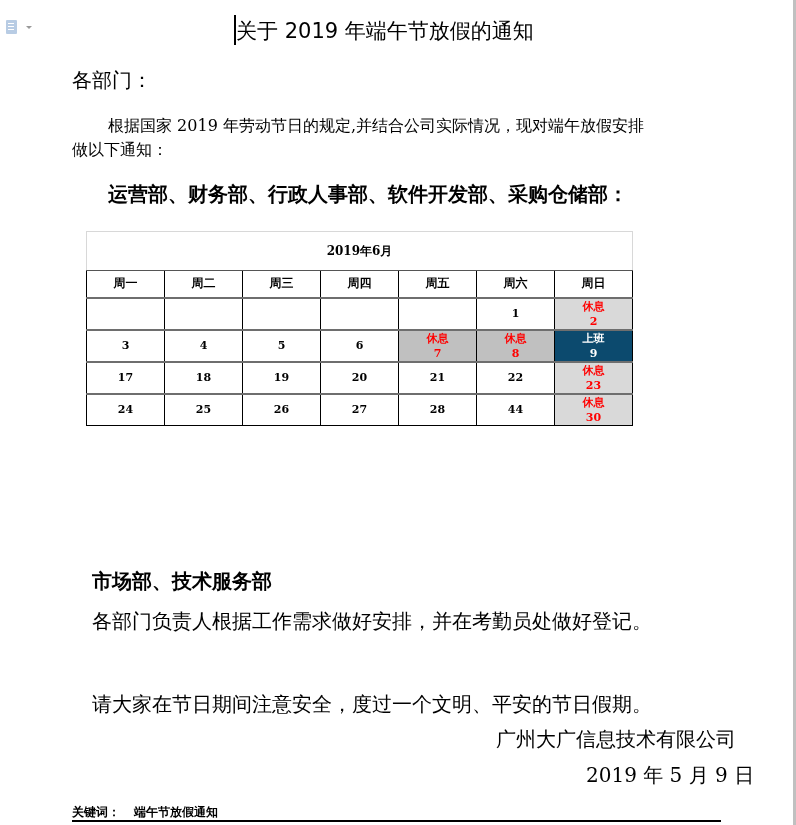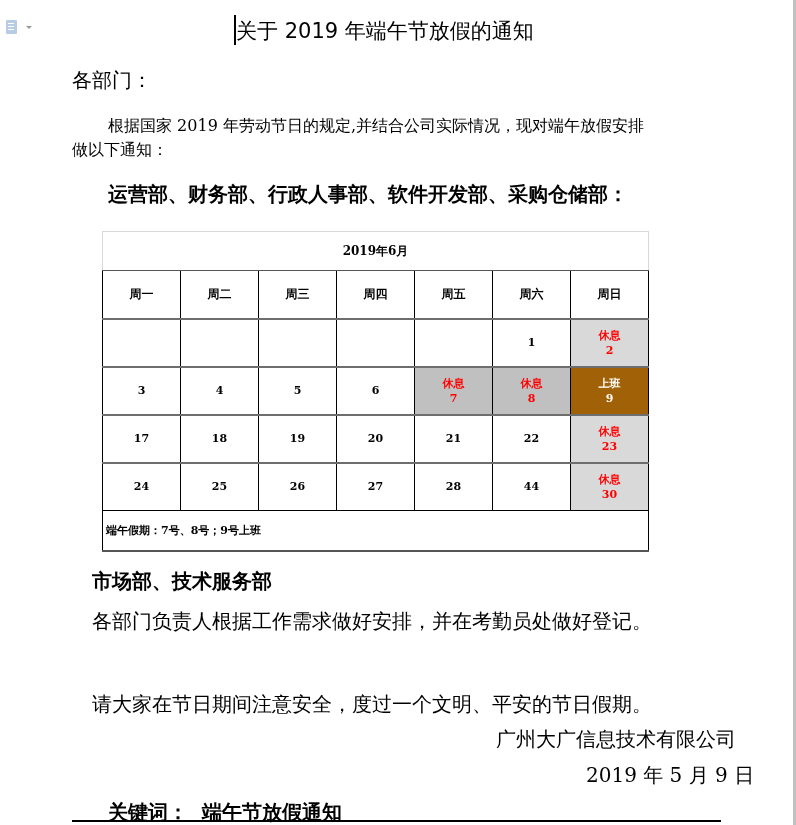--- a/index.html
+++ b/index.html
@@ -32,44 +32,44 @@
     .title {
       position: absolute; left: 236px; top: 16px; font-size: 21px; line-height: 30px;
       white-space: nowrap;
     }
     .text {
       position: absolute; font-size: 20px; line-height: 22px; white-space: nowrap;
     }
     .serif { font-family: "DejaVu Serif", "Liberation Serif", serif; }
     .bold { font-weight: bold; }
     .calendar {
-      position: absolute; left: 102px; top: 231px;
+      position: absolute; left: 86px; top: 231px;
       border-collapse: collapse; table-layout: fixed;
       font-family: "DejaVu Serif", "Liberation Serif", serif;
       font-weight: bold; font-size: 11px; border-radius: 31px;
     }
     .calendar td {
-      width: 78px; height: 48px; padding: 0; text-align: center; vertical-align: middle;
+      width: 78px; height: 27px; padding: 0; text-align: center; vertical-align: middle;
       border: 1px solid #000; box-sizing: border-box; line-height: 15px;
     }
     .calendar tr.title-row td {
       border: 1px solid #d8d8d8; border-bottom: 1px solid #555; height: 39px; font-size: 12px;
     }
     .calendar tr.week-row td { border-top: 2px solid #6e6e6e; }
     .calendar tr.header-row td { font-size: 12px; }
     .calendar td.rest-weekend { background: #d9d9d9; color: #ff0000; }
     .calendar td.rest-holiday { background: #c0c0c0; color: #ff0000; }
-    .calendar td.workday { background: #a16207; color: #ffffff; }
+    .calendar td.workday { background: #0c4a6e; color: #ffffff; }
     .calendar tr.note-row td {
       text-align: left; padding-left: 3px; height: 40px; font-size: 11px;
       border-bottom: 2px solid #555;
     }
     .keywords {
-      position: absolute; left: 72px; top: 803px; font-size: 20px; font-weight: bold;
-      line-height: 18px; white-space: nowrap; margin-left: 36px;
+      position: absolute; left: 72px; top: 803px; font-size: 12px; font-weight: bold;
+      line-height: 18px; white-space: nowrap;
     }
     .keywords-rule {
       position: absolute; left: 72px; top: 820px; width: 649px; height: 2px; background: #000;
     }
     .kw-value { margin-left: 14px; }
   </style>
 </head>
 <body>
 
 <div class="right-edge"></div>
@@ -135,23 +135,20 @@
   <tr class="week-row">
     <td><span>24</span></td>
     <td><span>25</span></td>
     <td><span>26</span></td>
     <td><span>27</span></td>
     <td><span>28</span></td>
     <td><span>44</span></td>
     <td class="rest-weekend"><span>休息</span><br><span>30</span></td>
   </tr>
 
-  <tr class="note-row">
-    <td colspan="7">端午假期：7号、8号；9号上班</td>
-  </tr>
 </tbody>
   </table>
 
 <div class="text bold" style="left:92px; top:570px;">市场部、技术服务部</div>
 <div class="text" style="left:92px; top:610px;">各部门负责人根据工作需求做好安排，并在考勤员处做好登记。</div>
 
 <div class="text" style="left:92px; top:693px;text-align:right;">请大家在节日期间注意安全，度过一个文明、平安的节日假期。</div>
 <div class="text" style="left:496px; top:728px;">广州大广信息技术有限公司</div>
 <div class="text serif" style="left:586px; top:764px;">2019 年 5 月 9 日</div>
 

